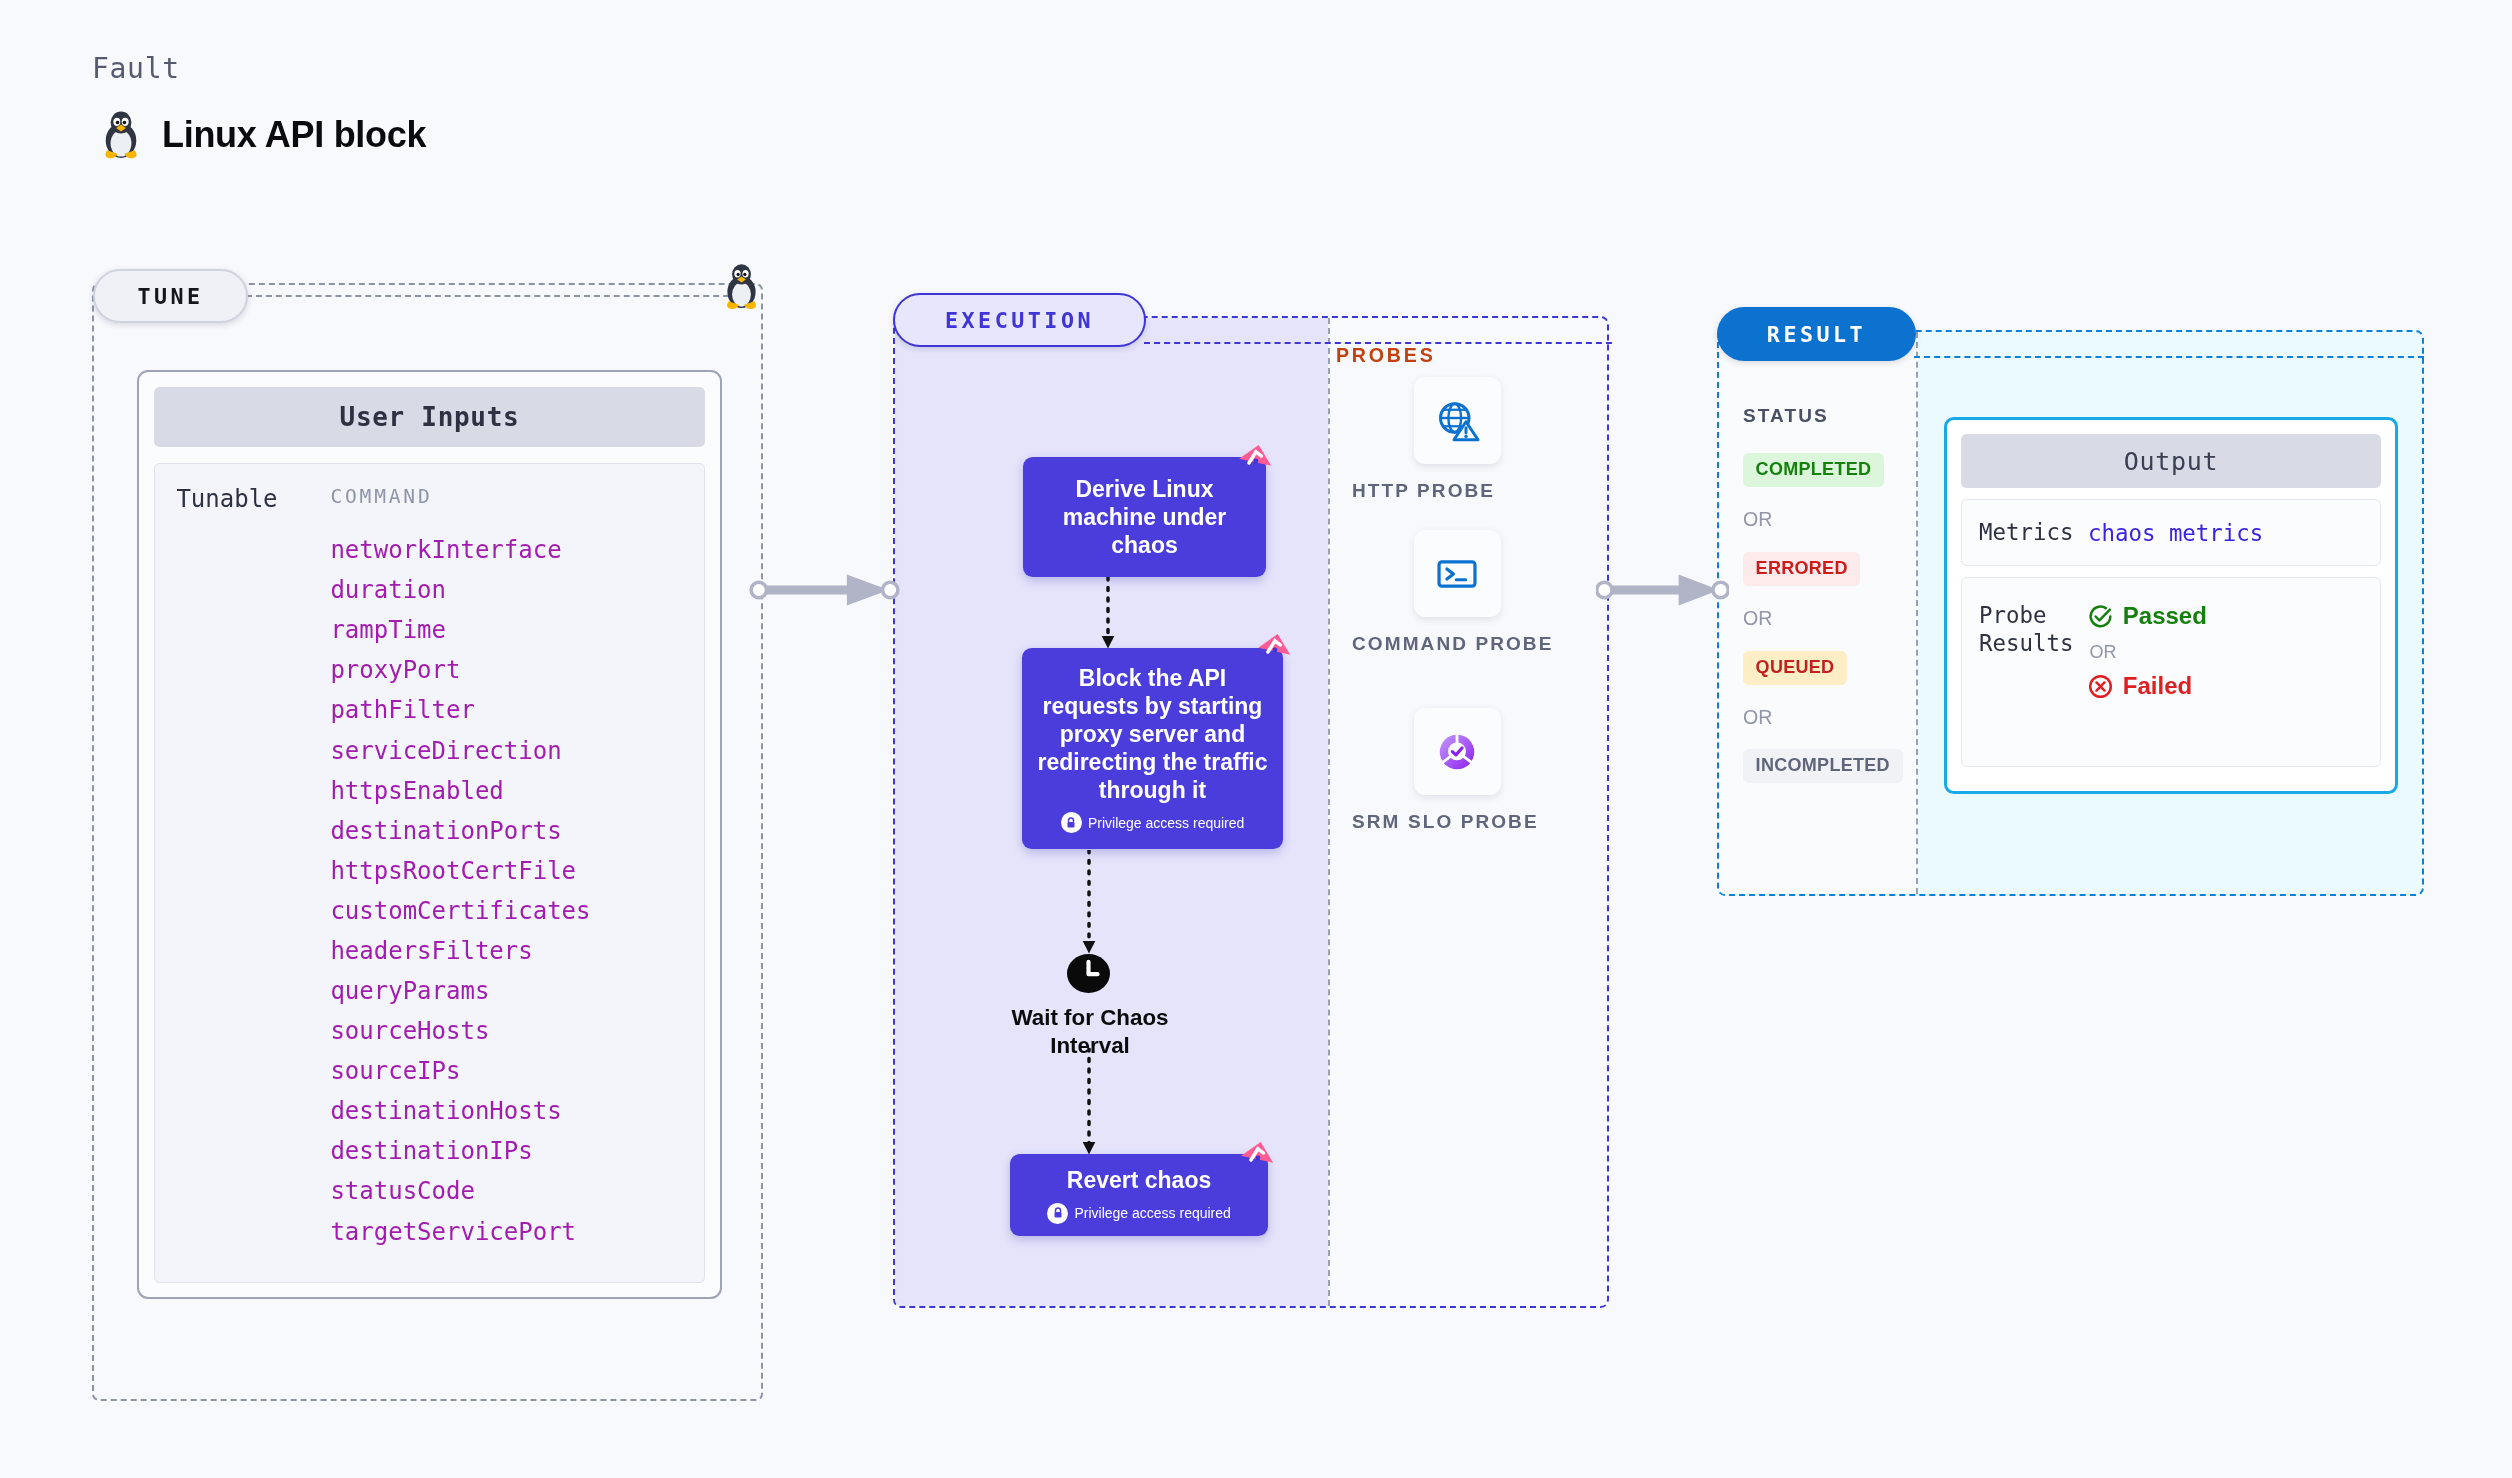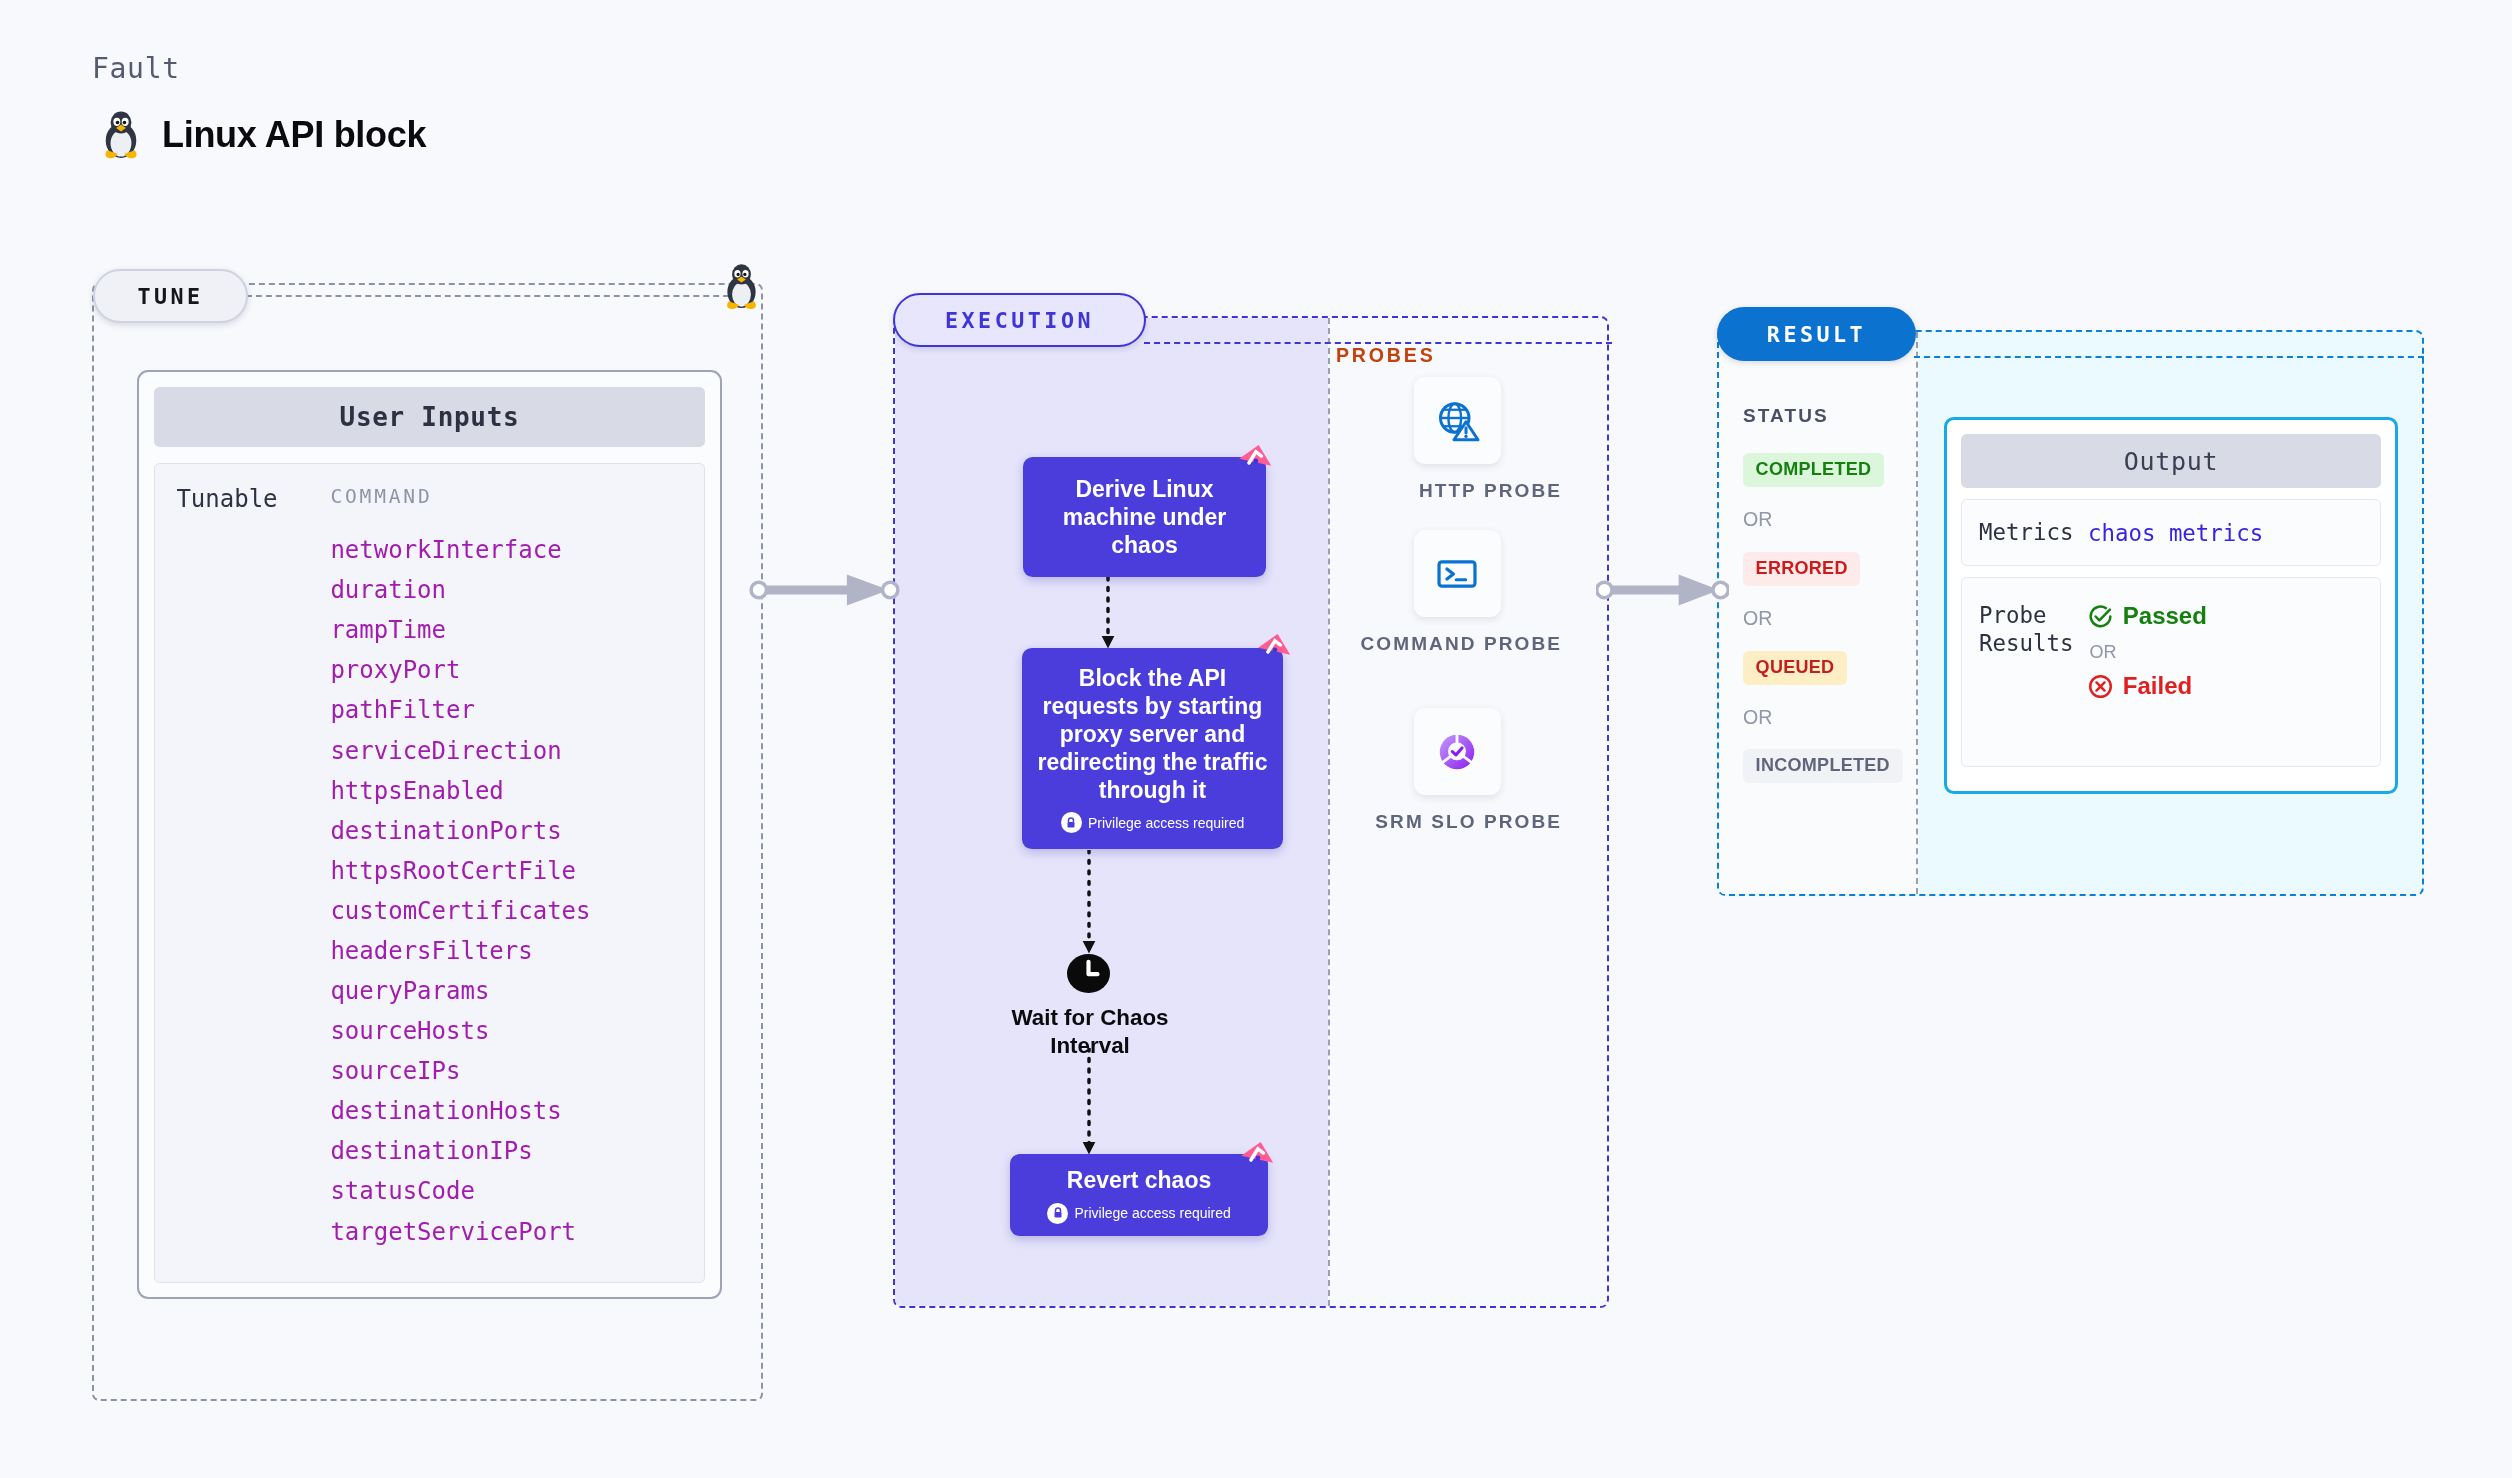--- a/index.html
+++ b/index.html
@@ -142,21 +142,21 @@
     text-align: center; font-size: 22.4px; font-weight: bold; color: #0b0b0d; line-height: 1.24;
   }
   .dotted-conn { position: absolute; }
 
   
   #probes-title {
     position: absolute; left: 1336px; top: 344px;
     font-size: 19.6px; font-weight: bold; color: #c2410c; letter-spacing: 2.8px;
   }
   .probe-item {
-    position: absolute; width: 210px; text-align: right;
+    position: absolute; width: 210px; text-align: left;
   }
   .probe-tile {
     width: 87px; height: 87px; margin: 0 auto;
     background: #fbfcfe; border-radius: 11.2px;
     box-shadow: 0 2.1px 7px rgba(60,70,110,.12);
     display: flex; align-items: center; justify-content: center;
   }
   .probe-label {
     margin-top: 15.4px; font-size: 19px; font-weight: bold;
     color: #5f657a; letter-spacing: 2.1px; line-height: 1.3;

